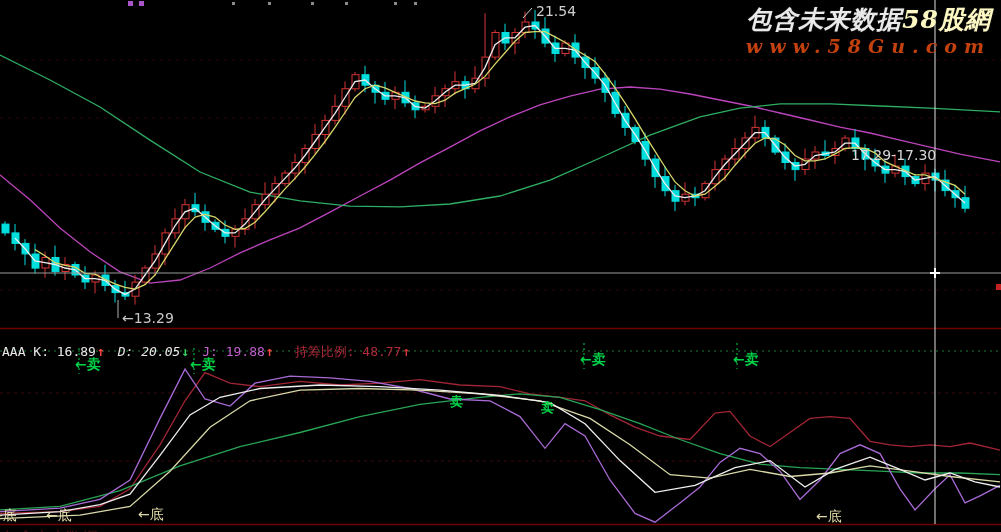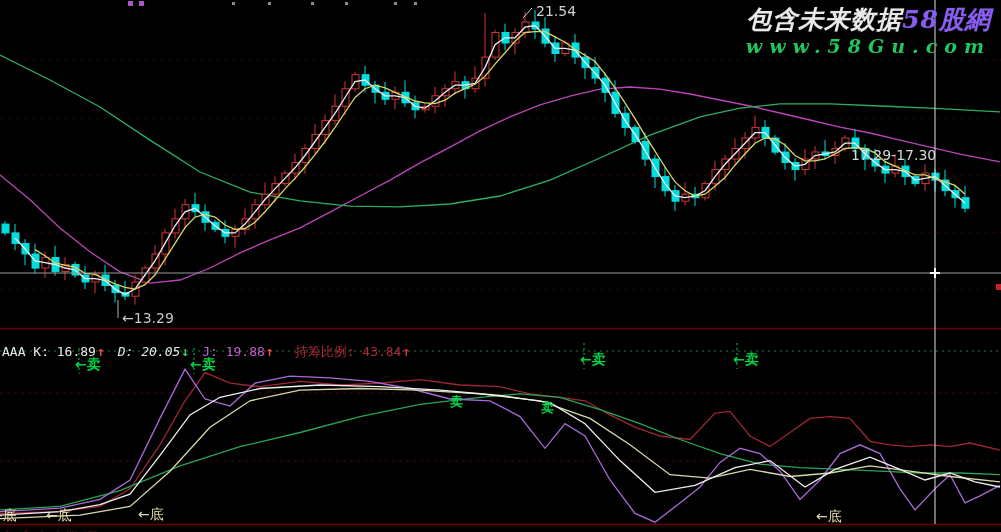--- a/index.html
+++ b/index.html
@@ -2,22 +2,22 @@
 <html><head>
 <meta charset="utf-8">
 <style>
   html,body{margin:0;padding:0;background:#000;}
   .screen{position:relative;width:1001px;height:532px;background:#000;overflow:hidden;
           font-family:"DejaVu Sans",sans-serif;}
   svg{position:absolute;left:0;top:0;}
   .watermark{position:absolute;top:6px;right:10px;text-align:right;line-height:1.15;
              font-family:"DejaVu Serif",serif;font-style:italic;font-weight:bold;z-index:5;}
   .wm-line1{font-size:25px;color:#e9e9e9;letter-spacing:1px;text-shadow:0 0 2px #222;}
-  .wm-line1 .wm-yellow{color:#8b5cf6;}
-  .wm-line2{font-size:19px;color:#22c55e;letter-spacing:7px;margin-top:1px;}
+  .wm-line1 .wm-yellow{color:#fef9c3;}
+  .wm-line2{font-size:19px;color:#c2410c;letter-spacing:7px;margin-top:1px;}
   .hdr{position:absolute;left:2px;top:343px;height:17px;display:flex;align-items:center;
        font-family:"DejaVu Sans Mono",monospace;font-size:13px;white-space:nowrap;z-index:6;}
   .hseg{margin-right:13px;}
   .hseg .arrow{margin-left:1px;font-weight:bold;}
   .footer-note{position:absolute;left:2px;top:528px;font-size:16px;color:#4a1010;z-index:6;
                font-family:"DejaVu Sans",sans-serif;}
 </style>
 </head>
 <body>
 
@@ -291,18 +291,18 @@
 
   <div class="watermark">
     <div class="wm-line1"><span>包含未来数据</span><span class="wm-yellow">58股網</span></div>
     <div class="wm-line2">www.58Gu.com</div>
   </div>
 
   <div class="hdr">
     <span class="hseg" style="color: rgb(232, 232, 232);"><span>AAA K: 16.89</span><span class="arrow" style="color: rgb(255, 69, 69);">↑</span></span>
     <span class="hseg" style="color: rgb(232, 232, 232); font-style: italic;"><span>D: 20.05</span><span class="arrow" style="color: rgb(48, 208, 96);">↓</span></span>
     <span class="hseg" style="color: rgb(195, 95, 208);"><span>J: 19.88</span><span class="arrow" style="color: rgb(255, 69, 69);">↑</span></span>
-    <span class="hseg" style="margin-left: 8px; color: rgb(176, 42, 58);"><span>持筹比例: 43.84</span><span class="arrow" style="color: rgb(210, 53, 53);">↑</span></span>
+    <span class="hseg" style="margin-left: 8px; color: rgb(176, 42, 58);"><span>持筹比例: 48.77</span><span class="arrow" style="color: rgb(210, 53, 53);">↑</span></span>
   </div>
 
   <div class="footer-note">包含未来数据</div>
 
 </div>
 
 </body></html>

